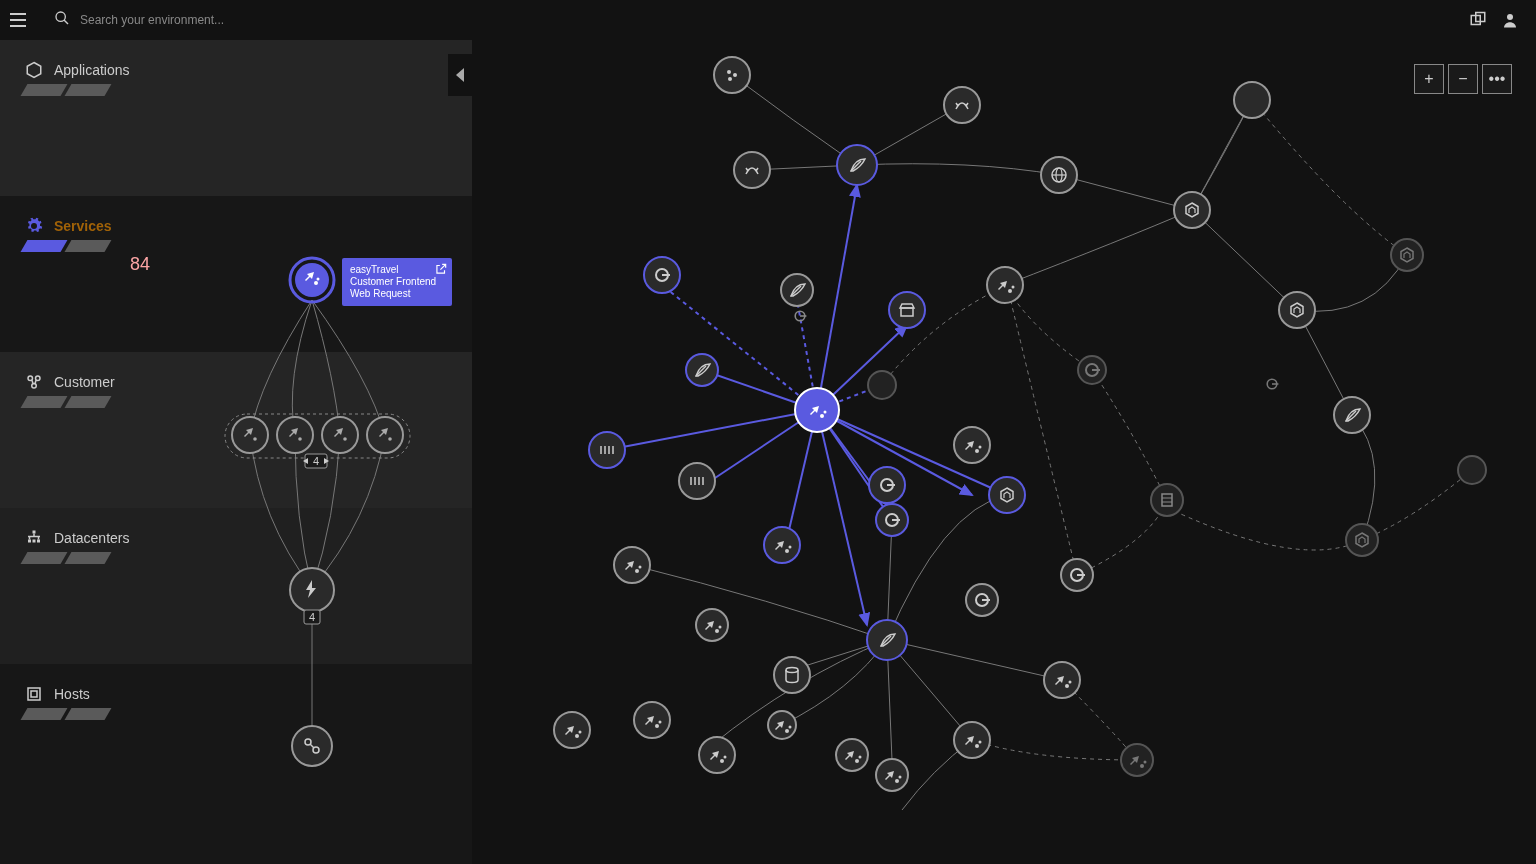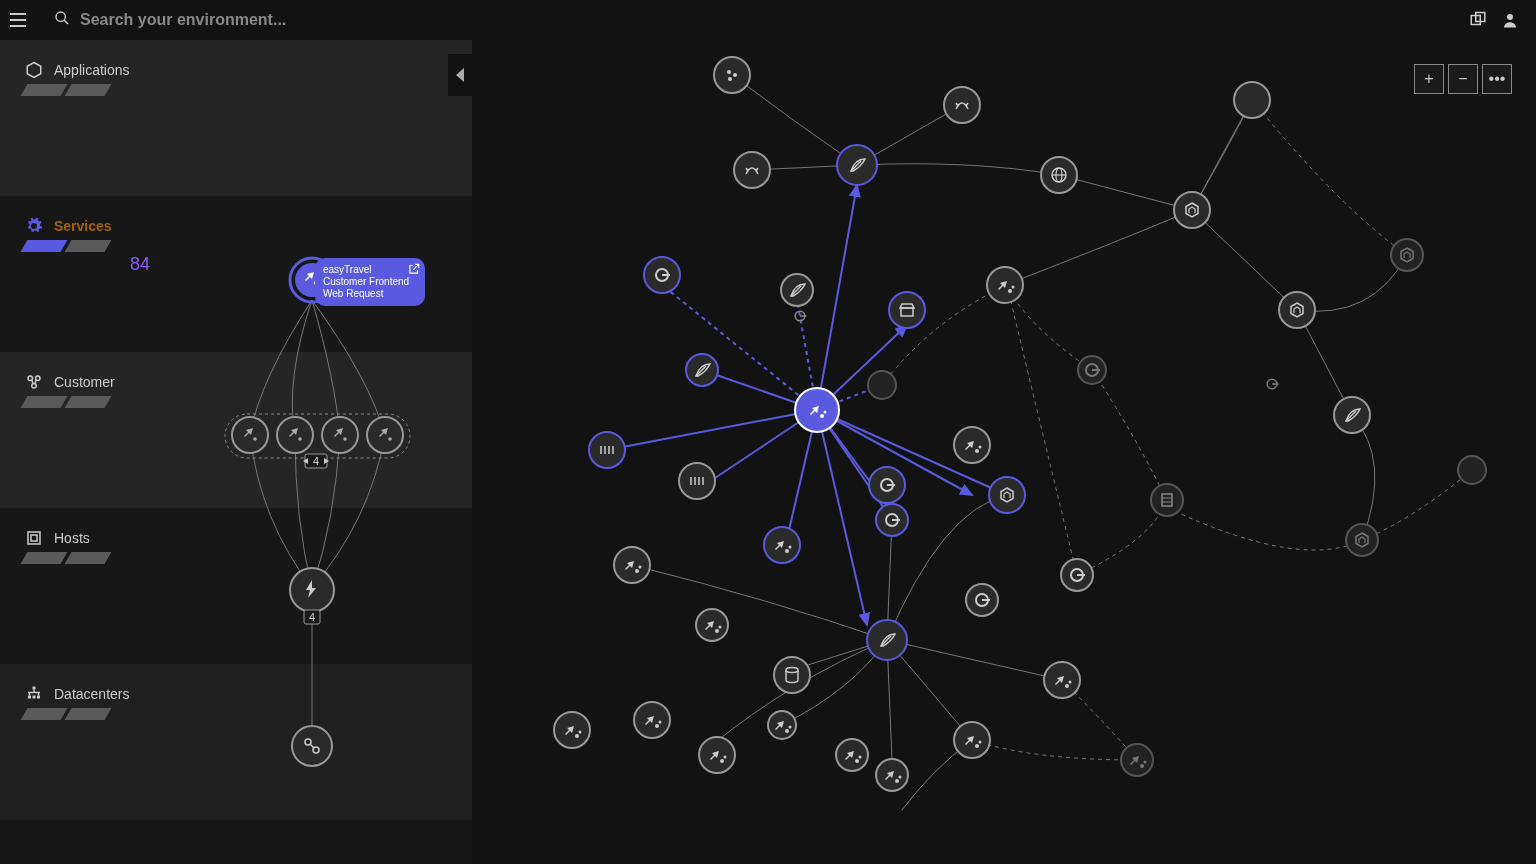--- a/index.html
+++ b/index.html
@@ -2,47 +2,47 @@
 <html><head>
 <meta charset="utf-8">
 <style>
   * { box-sizing: border-box; margin: 0; padding: 0; }
   html, body { width: 1536px; height: 864px; overflow: hidden; background: #111; font-family: Arial, Helvetica, sans-serif; color: #ccc; }
   
   .topbar { position: absolute; left:0; top:0; right:0; height:40px; background:#121212; display:flex; align-items:center; padding:0 10px; z-index:50; }
   .hamburger { width:24px; height:24px; display:flex; flex-direction:column; justify-content:center; gap:4px; cursor:pointer; }
   .hamburger span { display:block; height:2px; background:#ccc; width:16px; }
   .search-icon { margin:0 10px 0 20px; color:#ccc; }
-  .search-input { background:transparent; border:none; outline:none; color:#d946ef; font-size:16px; width:300px;font-weight:bold; }
+  .search-input { background:transparent; border:none; outline:none; color:#d946ef; font-size:12px; width:300px; }
   .search-input::placeholder { color:#888; }
   .topbar .spacer { flex:1; }
   .top-icon { width:32px; height:32px; display:flex; align-items:center; justify-content:center; color:#ccc; cursor:pointer; }
 
   
   .left-panel { position:absolute; left:0; top:40px; width:472px; bottom:0; background:#171717; z-index:10; }
   .collapse-btn { position:absolute; right:0; top:14px; width:24px; height:42px; background:#121212; display:flex; align-items:center; justify-content:center; cursor:pointer; z-index:20; }
   .collapse-btn svg { fill:#aaa; }
 
   .section { position:relative; height:156px; }
   .section.alt { background:#252525;padding-left:16px; }
   .section.dim { background:#202020; }
   .section .header { position:absolute; left:24px; top:20px; display:flex; align-items:center; gap:10px; }
   .section .header .icon { width:20px; height:20px; display:flex; align-items:center; justify-content:center; }
   .section .title { font-size:14px; color:#ccc; }
   .section.active .title { color:#a16207; font-weight:bold; }
   .section .under { position:absolute; left:24px; top:44px; width:130px; height:12px; transform:skewX(-30deg); display:flex; }
   .section .under .seg { height:12px; margin-right:4px; }
   .section .under .seg.b { background:#5a5ae0; }
   .section .under .seg.g { background:#5a5a5a; }
-  .section .count-label { position:absolute; left:130px; top:58px; font-size:18px; color:#8b5cf6; }
+  .section .count-label { position:absolute; left:130px; top:58px; font-size:18px; color:#fca5a5; }
 
   
   .stack-svg { position:absolute; left:180px; top:0; width:292px; height:824px; pointer-events:none; }
   .stack-node { pointer-events:all; cursor:pointer; }
-  .tooltip-card { position:absolute; left:315px; top:218px; width:110px; background:#5a5ae0; color:#fff; font-size:10px; padding:6px 8px; border-radius:10px; z-index:30; line-height:1.2; }
+  .tooltip-card { position:absolute; left:342px; top:218px; width:110px; background:#5a5ae0; color:#fff; font-size:10px; padding:6px 8px; border-radius:2px; z-index:30; line-height:1.2; }
   .tooltip-ext { position:absolute; top:4px; right:4px; width:14px; height:14px; }
 
   
   .canvas { position:absolute; left:472px; right:0; top:40px; bottom:0; background:#121212; }
   .canvas svg { width:100%; height:100%; }
   .zoom-controls { position:absolute; top:24px; right:24px; display:flex; gap:4px; z-index:30; }
   .zoom-btn { width:30px; height:30px; border:1px solid #888; background:#1a1a1a; color:#ccc; display:flex; align-items:center; justify-content:center; cursor:pointer; font-size:16px; }
 
   .badge { fill:#1a1a1a; stroke:#999; }
   .badge-text { fill:#ccc; font-size:11px; text-anchor:middle; dominant-baseline:central; }
@@ -130,36 +130,20 @@
       <div class="icon">
         <svg width="18" height="18" viewBox="0 0 24 24" fill="none" stroke="#ccc" stroke-width="2">
             <circle cx="7" cy="7" r="3"></circle>
             <circle cx="17" cy="7" r="3"></circle>
             <circle cx="12" cy="17" r="3"></circle>
             <line x1="9" y1="9" x2="11" y2="15"></line>
             <line x1="15" y1="9" x2="13" y2="15"></line>
           </svg>
       </div>
       <span class="title">Customer</span>
-    </div>
-    <div class="under">
-        <div class="seg g" style="width:40px"></div>
-        <div class="seg g" style="width:40px"></div>
-      </div>
-  </div>
-
-  <div class="section">
-    <div class="header">
-      <div class="icon">
-        <svg width="18" height="18" viewBox="0 0 24 24" fill="none" stroke="#ccc" stroke-width="2">
-            <rect x="4" y="4" width="16" height="16"></rect>
-            <rect x="8" y="8" width="8" height="8"></rect>
-          </svg>
-      </div>
-      <span class="title">Hosts</span>
     </div>
     <div class="under">
         <div class="seg g" style="width:40px"></div>
         <div class="seg g" style="width:40px"></div>
       </div>
   </div>
 
   <div class="section dim">
     <div class="header">
       <div class="icon">
@@ -168,20 +152,36 @@
             <rect x="4" y="14" width="4" height="4"></rect>
             <rect x="10" y="14" width="4" height="4"></rect>
             <rect x="16" y="14" width="4" height="4"></rect>
             <line x1="12" y1="6" x2="12" y2="10" stroke="#ccc" stroke-width="2"></line>
             <line x1="6" y1="14" x2="6" y2="10" stroke="#ccc" stroke-width="2"></line>
             <line x1="18" y1="14" x2="18" y2="10" stroke="#ccc" stroke-width="2"></line>
             <line x1="4" y1="10" x2="20" y2="10" stroke="#ccc" stroke-width="2"></line>
           </svg>
       </div>
       <span class="title">Datacenters</span>
+    </div>
+    <div class="under">
+        <div class="seg g" style="width:40px"></div>
+        <div class="seg g" style="width:40px"></div>
+      </div>
+  </div>
+
+  <div class="section">
+    <div class="header">
+      <div class="icon">
+        <svg width="18" height="18" viewBox="0 0 24 24" fill="none" stroke="#ccc" stroke-width="2">
+            <rect x="4" y="4" width="16" height="16"></rect>
+            <rect x="8" y="8" width="8" height="8"></rect>
+          </svg>
+      </div>
+      <span class="title">Hosts</span>
     </div>
     <div class="under">
         <div class="seg g" style="width:40px"></div>
         <div class="seg g" style="width:40px"></div>
       </div>
   </div>
 
   <svg class="stack-svg" viewBox="0 0 292 824">
 
     <path class="edge" d="M132 260 Q 80 340 70 395"></path>

